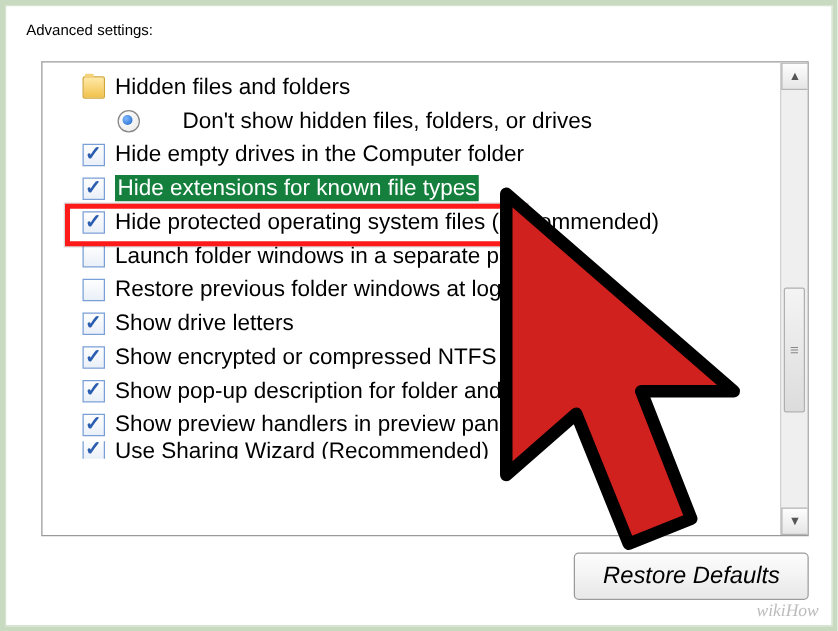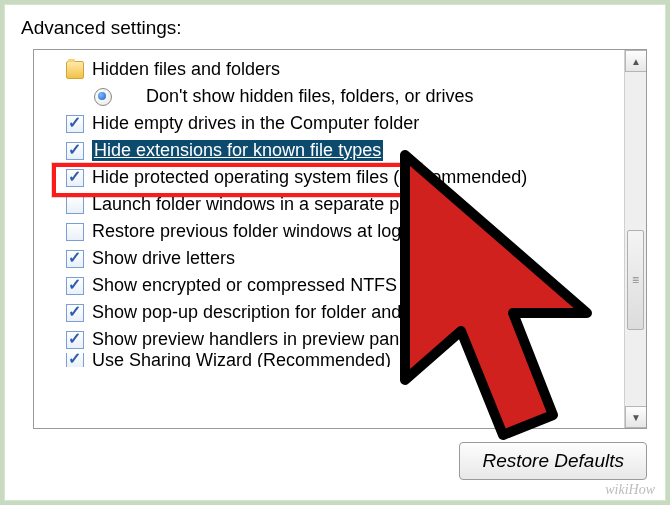--- a/index.html
+++ b/index.html
@@ -14,21 +14,21 @@
 }
 .frame {
   position: absolute;
   top: 4px; left: 4px; right: 4px; bottom: 4px;
   background: #fff;
   border: 1px solid #d8e4d2;
 }
 .title {
   position: absolute;
   top: 12px; left: 16px;
-  font-size: 19px;
+  font-size: 12px;
   color: #000;
 }
 .listbox {
   position: absolute;
   top: 44px; left: 28px; right: 18px;
   height: 380px;
   border: 1px solid #9a9a9a;
   background: #fff;
   overflow: hidden;
 }
@@ -114,24 +114,23 @@
 .indent-1 { padding-left: 22px; }
 .indent-2 { padding-left: 50px; gap: 26px; }
 .lbl { font-size: 18px; color: #000; }
 .highlight-box {
   position: absolute;
   border: 4px solid #ff1a1a;
   pointer-events: none;
   box-shadow: 0 0 0 1px rgba(0,0,0,.15);
 }
 .highlight-fill {
-  background: #0c4a6e;
+  background: #15803d;
   color: #fff;
   padding: 0 2px;
-  text-decoration: underline;
 }
 .restore-btn {
   position: absolute;
   right: 18px; bottom: 20px;
   height: 38px;
   padding: 0 22px;
   font-size: 19px;
   background: linear-gradient(#fdfdfd,#e8e8e8);
   border: 1px solid #9a9a9a;
   border-radius: 4px;

